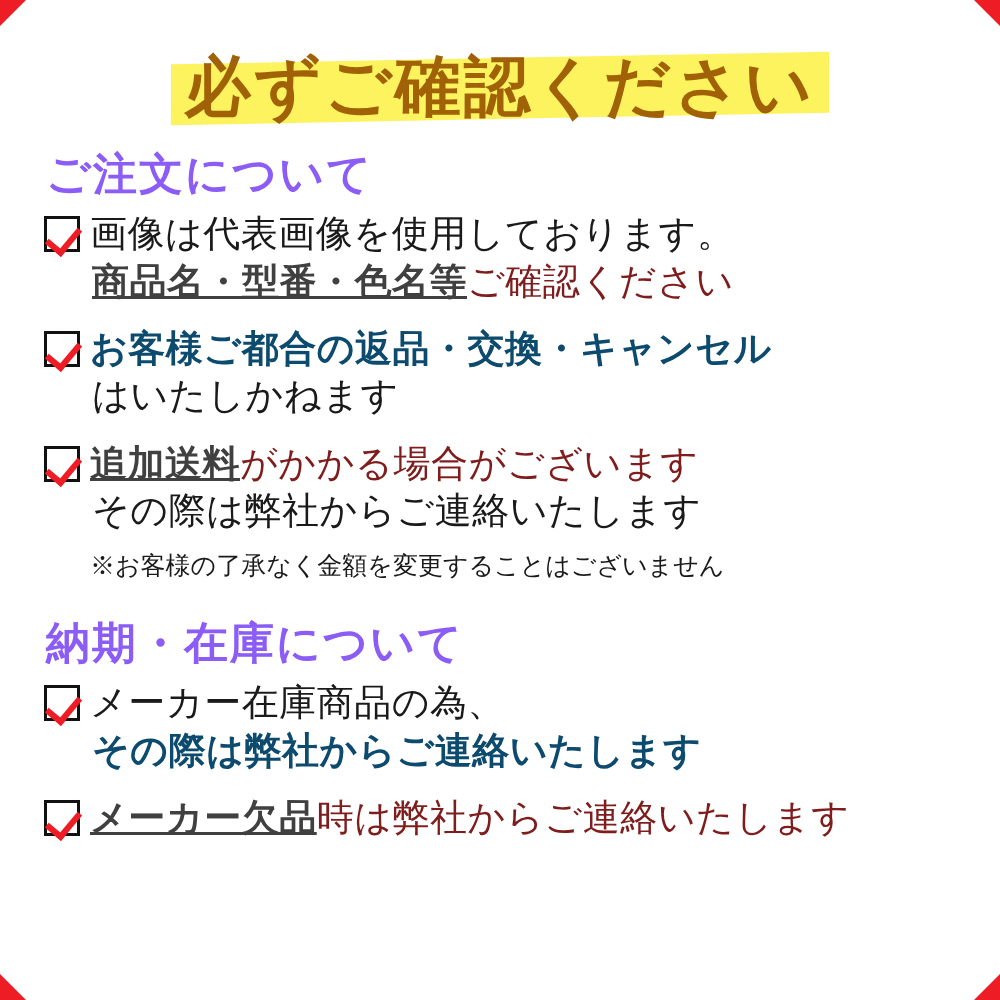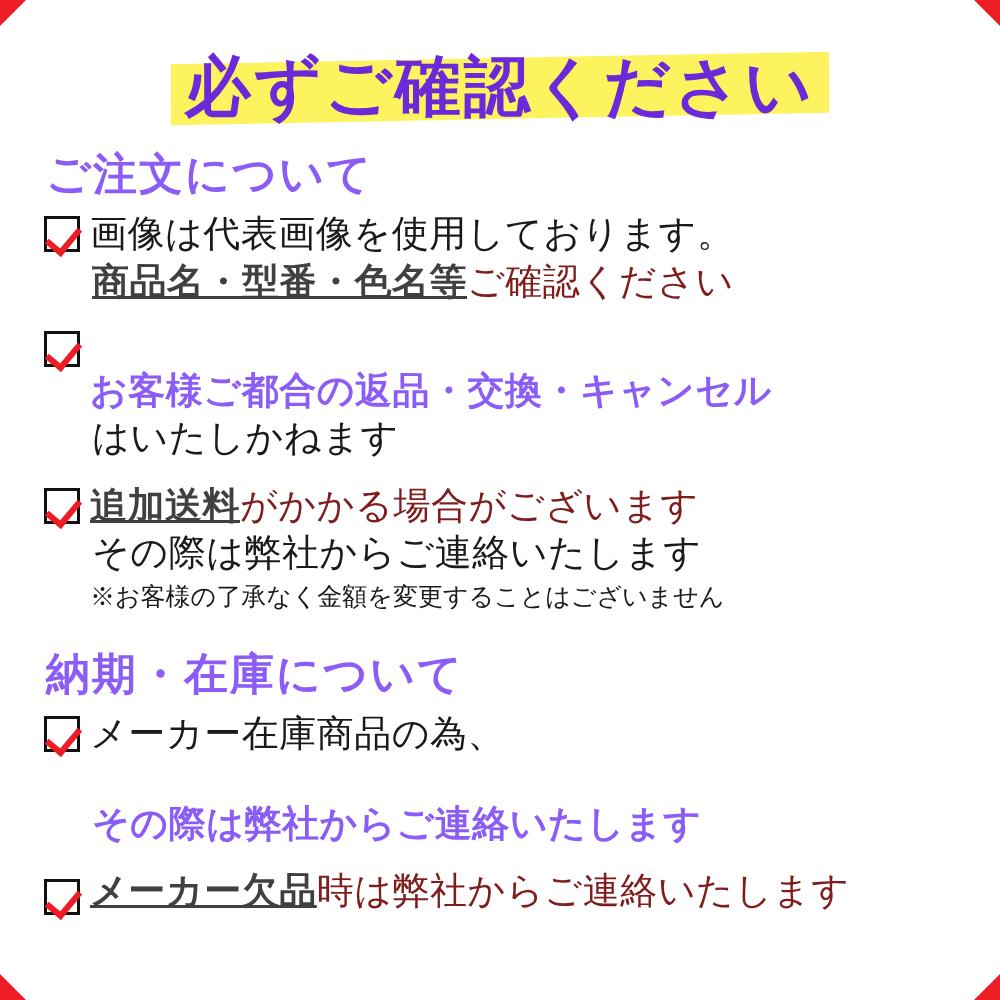--- a/index.html
+++ b/index.html
@@ -54,21 +54,21 @@
   .headline-wrap {
     text-align: center;
     margin: 14px 0 18px 0;
   }
   .headline {
     display: inline-block;
     position: relative;
     font-size: 66px;
     font-weight: bold;
     letter-spacing: 3px;
-    color: #6d28d9;
+    color: #a16207;
     line-height: 1.05;
     padding: 4px 14px 6px 14px;
   }
   .headline .hl-bg {
     position: absolute;
     left: 0;
     right: 0;
     top: 10px;
     bottom: 8px;
     background: #fdf35f;
@@ -91,21 +91,21 @@
   .section-title.second {
     margin-top: 32px;
   }
 
   
   .item {
     display: flex;
     align-items: flex-start;
     margin: 0 0 20px 4px;
   }
-  .item:last-child { margin-bottom: 16px; align-items: flex-end; }
+  .item:last-child { margin-bottom: 16px; }
 
   .check {
     flex: 0 0 auto;
     width: 36px;
     height: 36px;
     border: 3px solid #111111;
     position: relative;
     margin: 6px 10px 0 0;
     box-sizing: border-box;
   }
@@ -125,41 +125,40 @@
     flex: 1 1 auto;
   }
   .line {
     font-size: 37px;
     line-height: 1.28;
     color: #1a1a1a;
     letter-spacing: 0.5px;
     white-space: nowrap;
   }
   .line.red {
-    color: #8b5cf6;
-    font-weight: bold;
-    margin-top: 42px;
+    color: #0c4a6e;
+    font-weight: bold;
   }
   .line.indent {
     padding-left: 2px;
   }
   .line .red {
     color: #404040;
     font-weight: bold;
     text-decoration: underline;
   }
   .line .blk {
     color: #7f1d1d;
     font-weight: normal;
   }
   .note {
     font-size: 25px;
     color: #1a1a1a;
     letter-spacing: 0;
-    margin-top: 4px;
+    margin-top: 15px;
     white-space: nowrap;
   }
 </style>
 </head>
 <body>
 
 <div class="corner corner-tl"></div>
 <div class="corner corner-tr"></div>
 <div class="corner corner-bl"></div>
 <div class="corner corner-br"></div>

